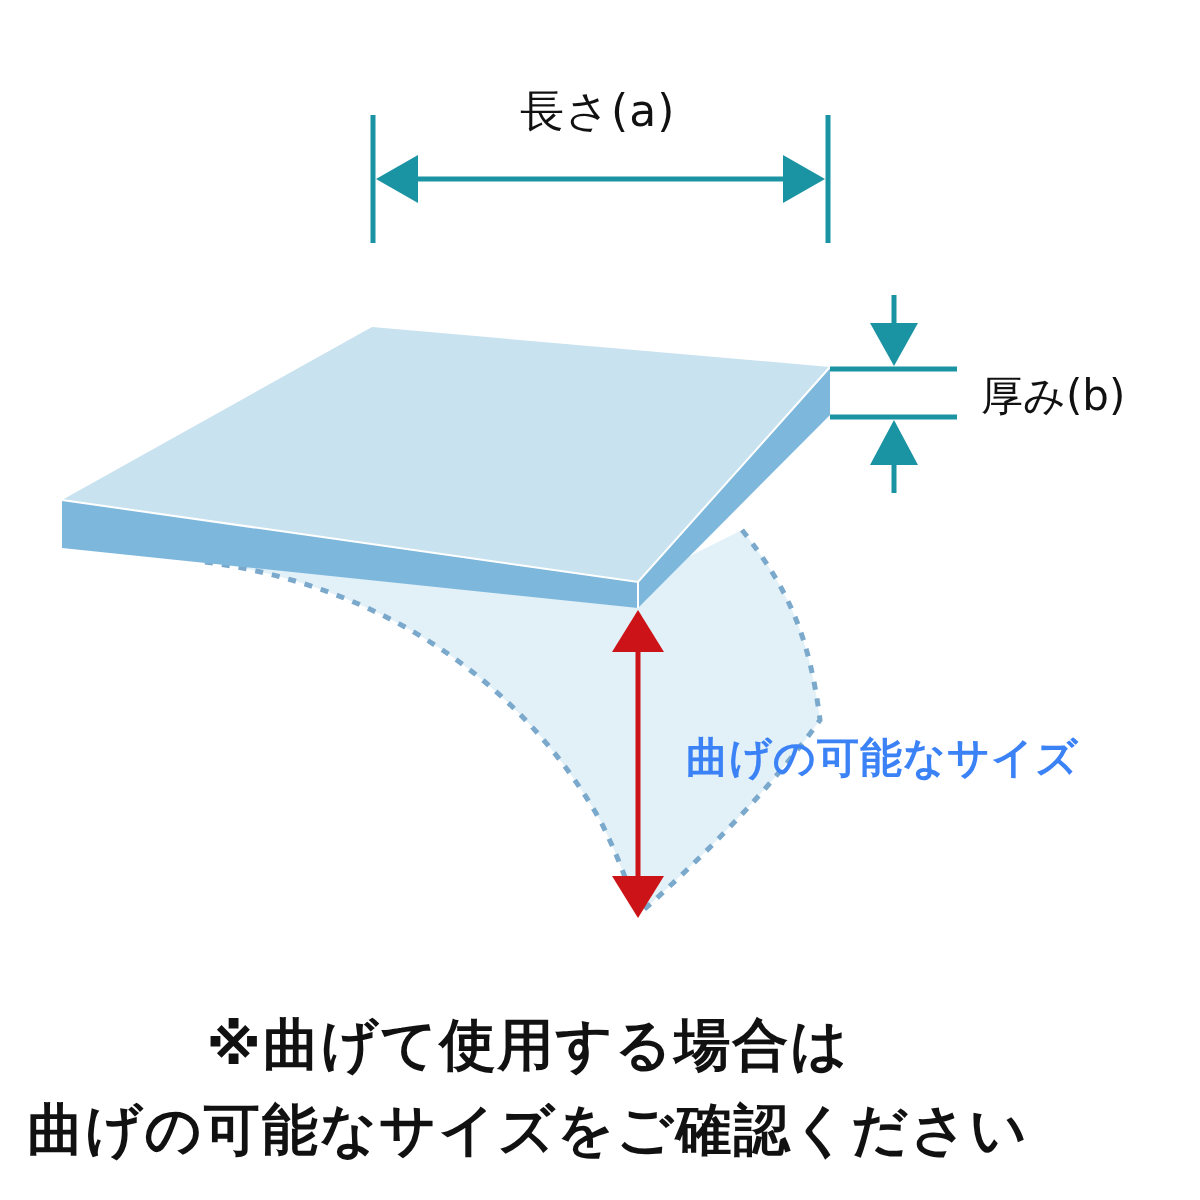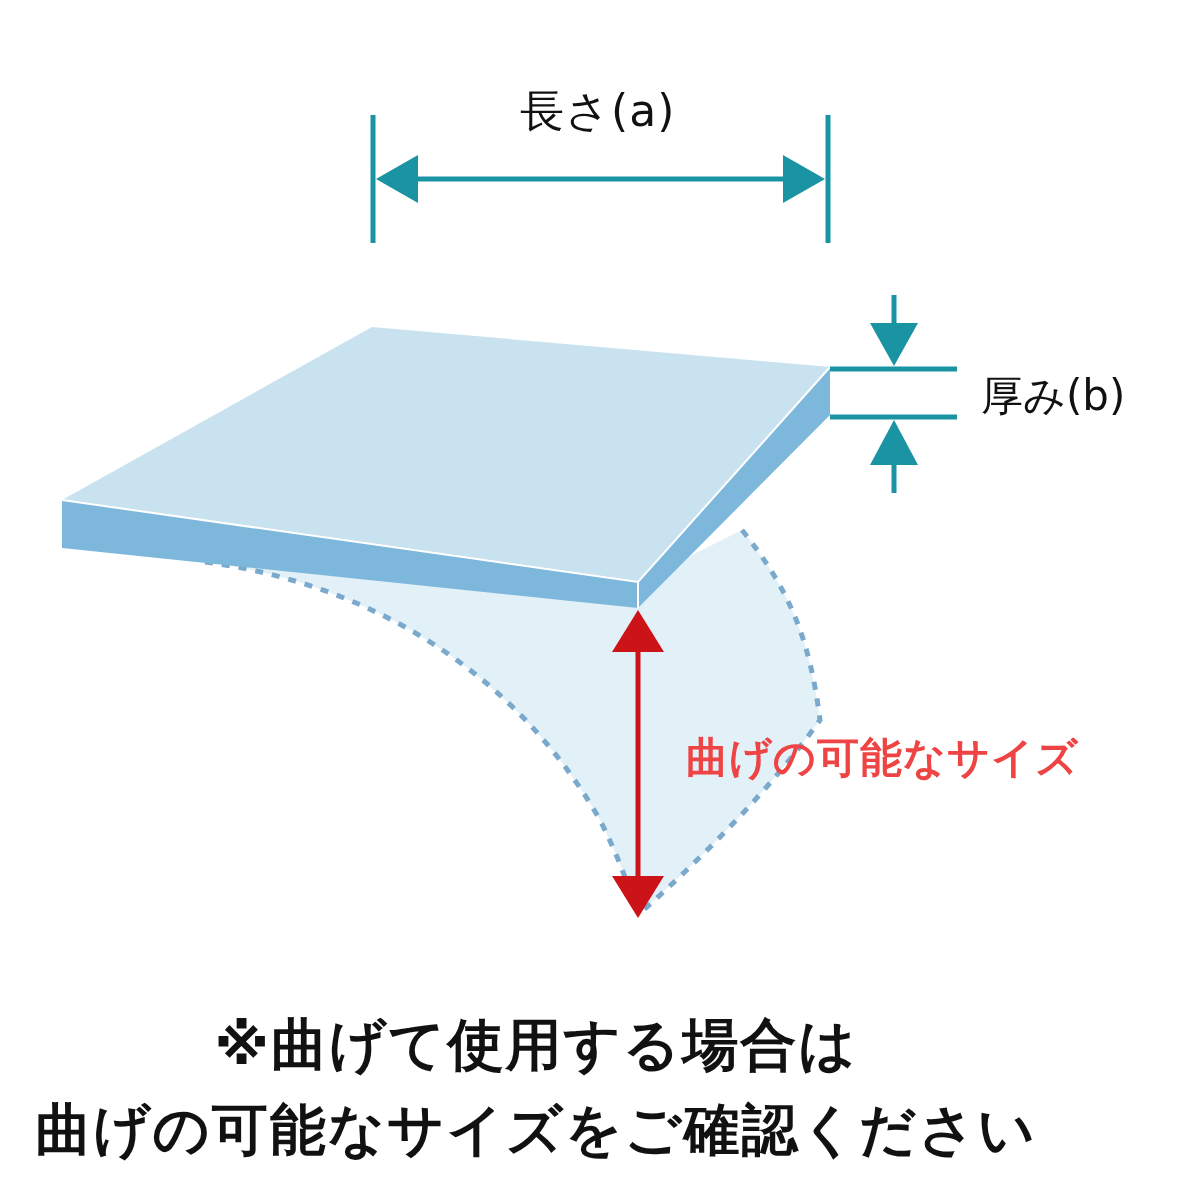--- a/index.html
+++ b/index.html
@@ -2,22 +2,22 @@
 <html><head>
 <meta charset="utf-8">
 <style>
   html, body { margin: 0; padding: 0; background: #ffffff; }
   body { width: 1200px; height: 1200px; position: relative; overflow: hidden;
          font-family: "DejaVu Sans", "Liberation Sans", sans-serif; }
   #diagram { position: absolute; left: 0; top: 0; width: 1200px; height: 1200px; }
   .label { position: absolute; white-space: nowrap; color: #111111; }
   .len-label { left: 520px; top: 82px; font-size: 44px; letter-spacing: 1px; }
   .thk-label { left: 975px; top: 368px; font-size: 42px; margin-left: 6px; }
-  .bend-label { left: 686px; top: 730px; font-size: 42px; color: #ef4444; font-weight: bold; letter-spacing: 1px; }
-  .note { position: absolute; left: 8px; width: 1056px; text-align: center; font-size: 56px; font-weight: bold; color: #111111; letter-spacing: 2px; }
+  .bend-label { left: 686px; top: 730px; font-size: 42px; color: #3b82f6; font-weight: bold; letter-spacing: 1px; }
+  .note { position: absolute; left: 0; width: 1056px; text-align: center; font-size: 56px; font-weight: bold; color: #111111; letter-spacing: 2px; }
   .note-1 { top: 1008px; }
   .note-2 { top: 1093px; text-align: center; }
 </style>
 </head>
 <body>
 
 <svg id="diagram" viewBox="0 0 1200 1200" xmlns="http://www.w3.org/2000/svg">
 
   <g>
     <path d="M205,562 C380,585 520,680 600,820 C620,860 630,890 638,915 C700,860 770,790 820,720 C810,640 790,590 742,530 L638,582 Z" fill="#e2f0f8" stroke="none"></path>

